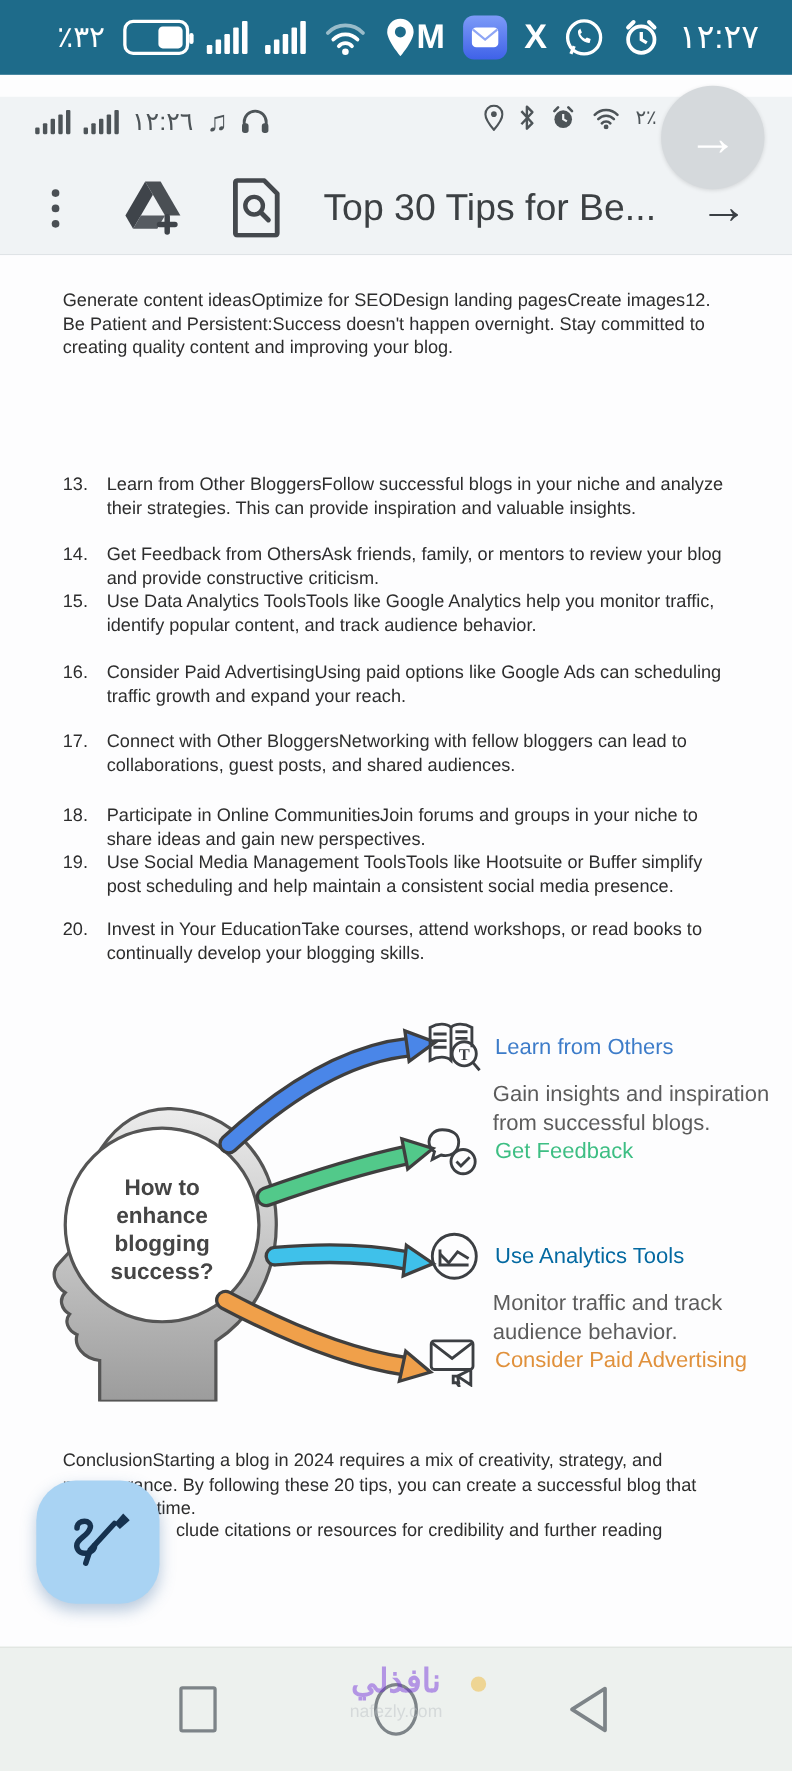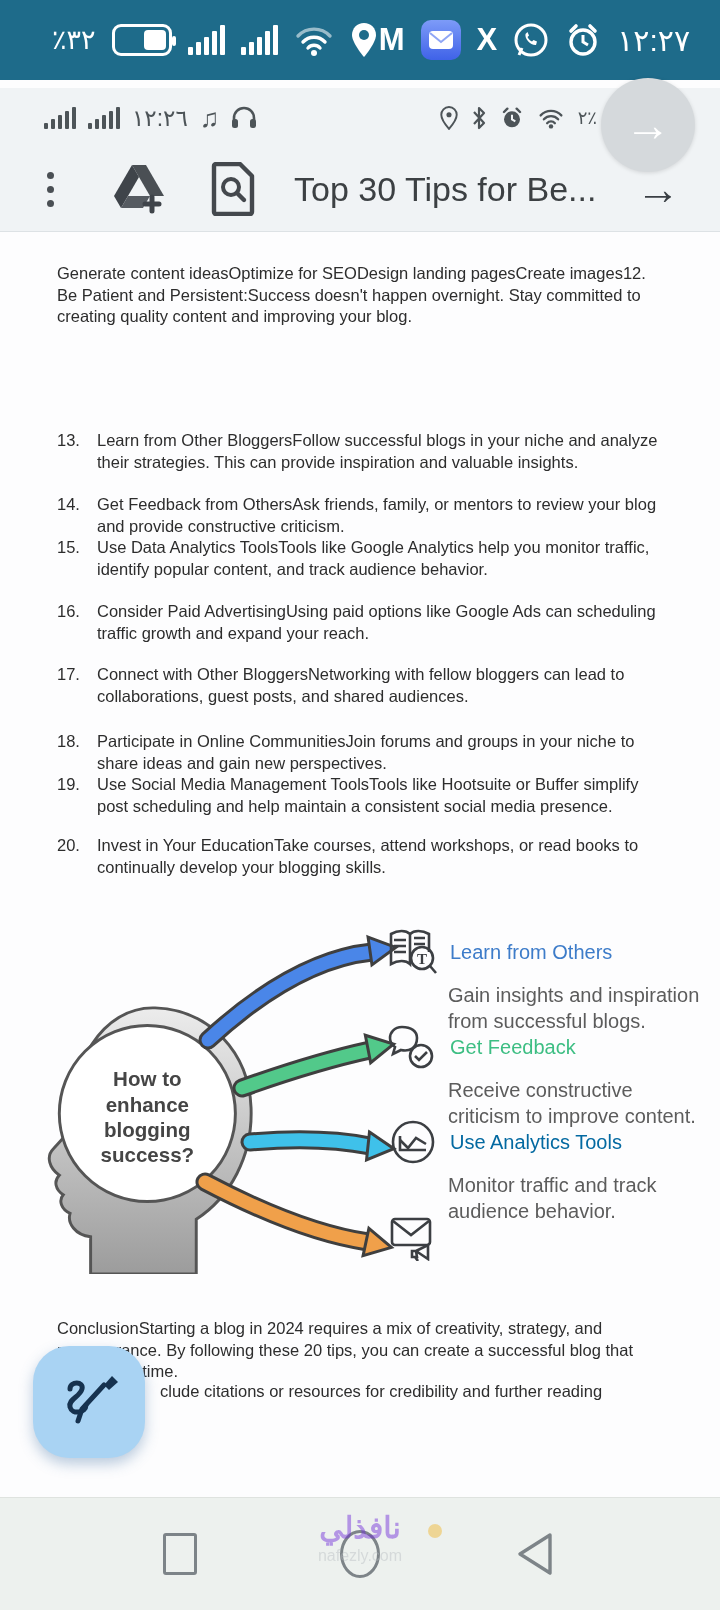--- a/index.html
+++ b/index.html
@@ -1,37 +1,37 @@
 <!DOCTYPE html>
 <html><head>
 <meta charset="utf-8">
 <style>
   * { margin:0; padding:0; box-sizing:border-box; }
   html,body { background:#ccc; }
   body { font-family:"Liberation Sans", sans-serif; }
   #screen { position:relative; width:720px; height:1610px; background:#fdfdfe; overflow:hidden; margin:0 auto; }
 
   
-  .statusbar-outer { position:absolute; left:0; top:0; width:720px; height:80px; background:#1e6b8a; display:flex; align-items:center; justify-content:space-between; padding:0 30px 0 52px; color:#fff; }
+  .statusbar-outer { position:absolute; left:0; top:0; width:720px; height:68px; background:#1e6b8a; display:flex; align-items:center; justify-content:space-between; padding:0 30px 0 52px; color:#fff; }
   .sb-group { display:flex; align-items:center; gap:16px; }
   .sb-pct { font-size:27px; letter-spacing:1px; }
   .batt-outer { width:60px; height:32px; border:3px solid #fff; border-radius:9px; position:relative; }
   .batt-outer .fill { position:absolute; right:3px; top:3px; bottom:3px; width:22px; background:#fff; border-radius:4px; }
   .batt-outer .nub { position:absolute; right:-7px; top:9px; width:4px; height:10px; background:#fff; border-radius:2px; }
   .bars { display:flex; align-items:flex-end; gap:3px; height:30px; }
   .bars i { display:block; width:5px; background:currentColor; border-radius:1px; }
   .bars i:nth-child(1){height:8px} .bars i:nth-child(2){height:13px} .bars i:nth-child(3){height:18px} .bars i:nth-child(4){height:24px} .bars i:nth-child(5){height:30px}
   .sb-time { font-size:30px; letter-spacing:1px; }
   .app-msg { width:40px; height:40px; border-radius:10px; background:linear-gradient(180deg,#7d9bf8,#3f62e8); display:flex; align-items:center; justify-content:center; }
   .glyph-x { font-size:31px; font-weight:bold; color:#fff; }
   .glyph-m { font-size:31px; font-weight:bold; color:#fff; font-family:"Liberation Sans",sans-serif; }
 
   
   .inner-bg { position:absolute; left:0; top:88px; width:720px; height:144px; background:#f0f3f5; border-bottom:1px solid #dde2e5; }
-  .statusbar-inner { position:absolute; left:0; top:95px; width:720px; height:46px; display:flex; align-items:center; justify-content:space-between; padding:0 70px 0 44px; color:#4d5458; }
+  .statusbar-inner { position:absolute; left:0; top:95px; width:720px; height:46px; display:flex; align-items:flex-start; justify-content:space-between; padding:0 70px 0 32px; color:#4d5458; }
   .statusbar-inner .bars i{ width:4px; }
   .statusbar-inner .bars{ height:22px; }
   .statusbar-inner .bars i:nth-child(1){height:6px} .statusbar-inner .bars i:nth-child(2){height:10px} .statusbar-inner .bars i:nth-child(3){height:14px} .statusbar-inner .bars i:nth-child(4){height:18px} .statusbar-inner .bars i:nth-child(5){height:22px}
   .in-time { font-size:23px; color:#4d5458; }
   .in-pct { font-size:18px; color:#4d5458; }
   .note { font-size:26px; }
   .batt-inner { width:40px; height:20px; border:2px solid #4d5458; border-radius:4px; position:relative; }
   .batt-inner .nub{ position:absolute; right:-5px; top:5px; width:3px; height:8px; background:#4d5458; }
 
   
@@ -353,21 +353,20 @@
           <svg width="50" height="48" viewBox="0 0 50 48">
               <g fill="none" stroke="#3c3f43" stroke-width="2.6">
                 <path d="M14,4 C6,4 2,10 2,15 c0,4 2,7 5,9 l-2,7 l8,-4 c8,2 16,-2 16,-12 C29,8 23,4 14,4 z"></path>
                 <circle cx="33" cy="33" r="11"></circle>
                 <path d="M27,33 l4,4 l8,-8"></path>
               </g>
             </svg>
         </span>
         <span class="title" style="color: rgb(61, 190, 131);">Get Feedback</span>
       </div>
-      <div class="desc">Receive constructive criticism to improve content.</div>
     </div>
 
     <div class="info-row row3">
       <div class="row-head">
         <span>
           <svg width="50" height="48" viewBox="0 0 50 48">
               <g fill="none" stroke="#3c3f43" stroke-width="2.6">
                 <circle cx="25" cy="24" r="20"></circle>
                 <path d="M12,18 v14 h26"></path>
                 <path d="M12,22 l8,8 l8,-10 l10,6"></path>
@@ -383,20 +382,21 @@
       <div class="row-head">
         <span>
           <svg width="50" height="48" viewBox="0 0 50 48">
               <g fill="none" stroke="#3c3f43" stroke-width="2.6">
                 <rect x="4" y="6" width="38" height="26" rx="3"></rect>
                 <path d="M5,8 L23,22 L41,8"></path>
                 <path d="M28,38 l12,-6 v14 z M28,38 h-4 v6 h5 z M27,44 l3,4"></path>
               </g>
             </svg>
         </span>
+        <span class="title" style="color: rgb(224, 145, 60);">Consider Paid Advertising</span>
       </div>
     </div>
 
     <p class="para conclusion">ConclusionStarting a blog in 2024 requires a mix of creativity, strategy, and perseverance. By following these 20 tips, you can create a successful blog that grows over time.</p>
     <p class="partial-line">clude citations or resources for credibility and further reading</p>
   </div>
 
   <div class="edit-fab">
     <svg width="58" height="58" viewBox="0 0 58 58">
       <g fill="none" stroke="#16324f" stroke-width="5" stroke-linecap="round">

